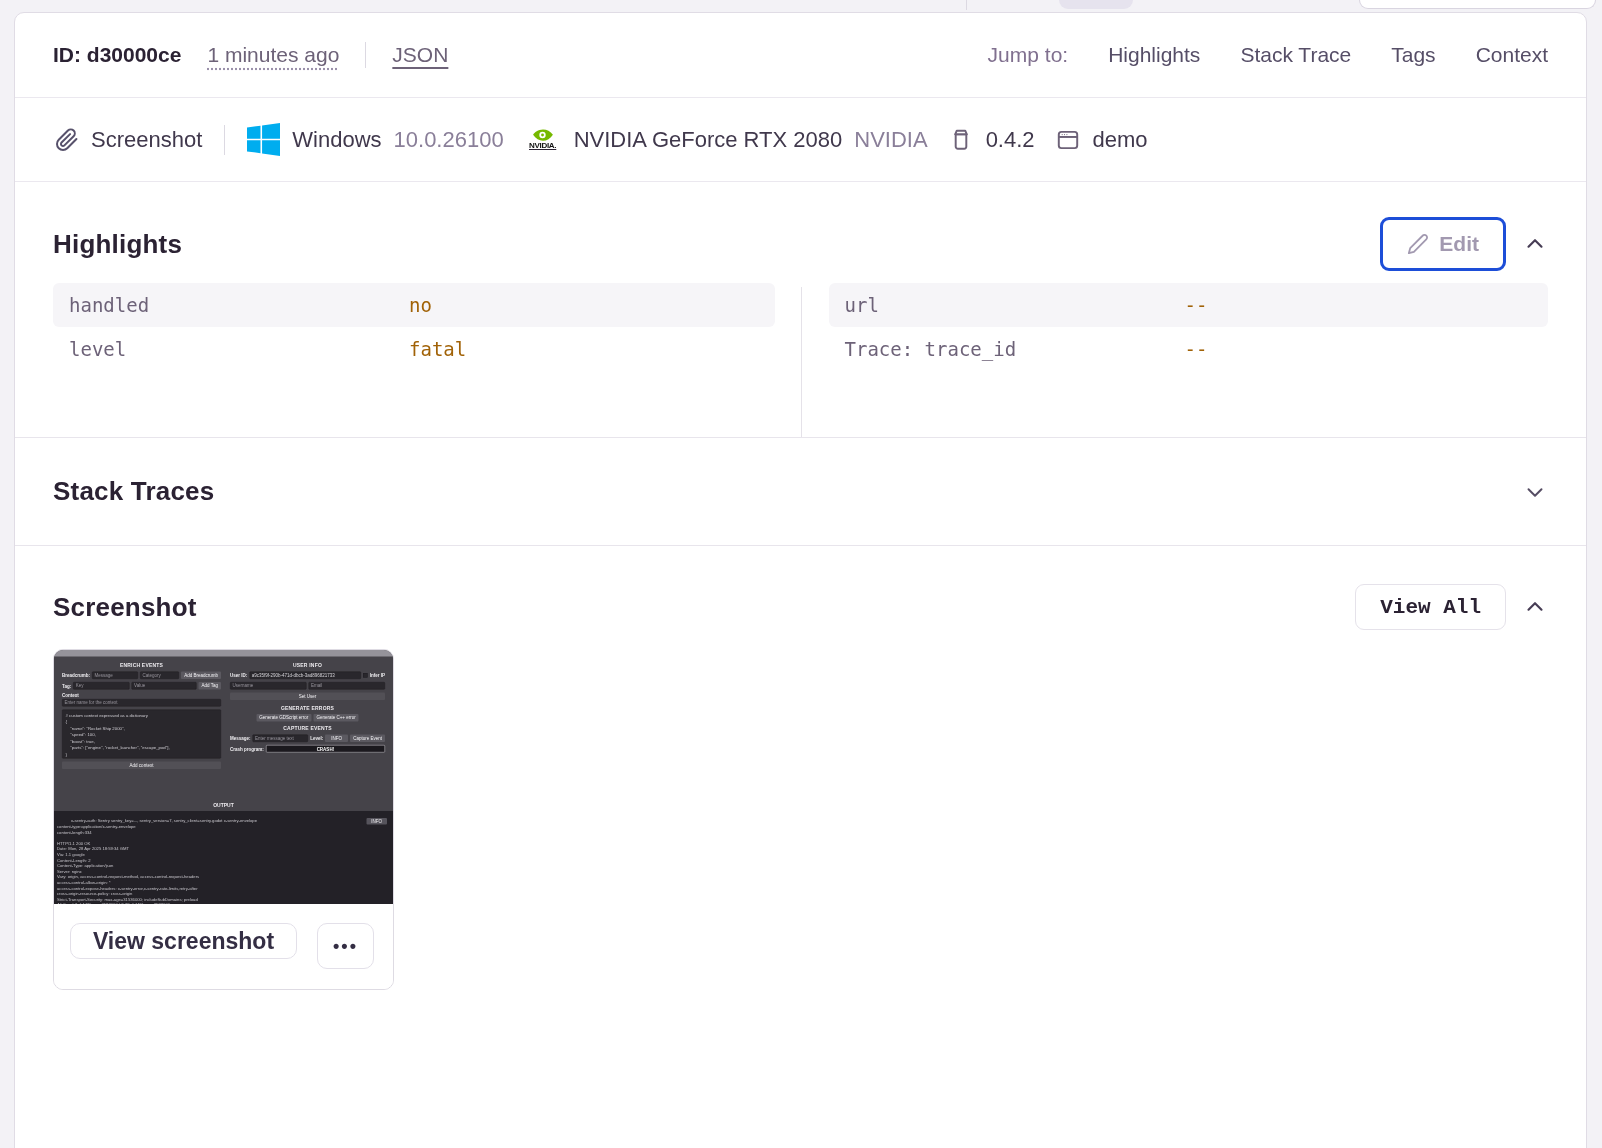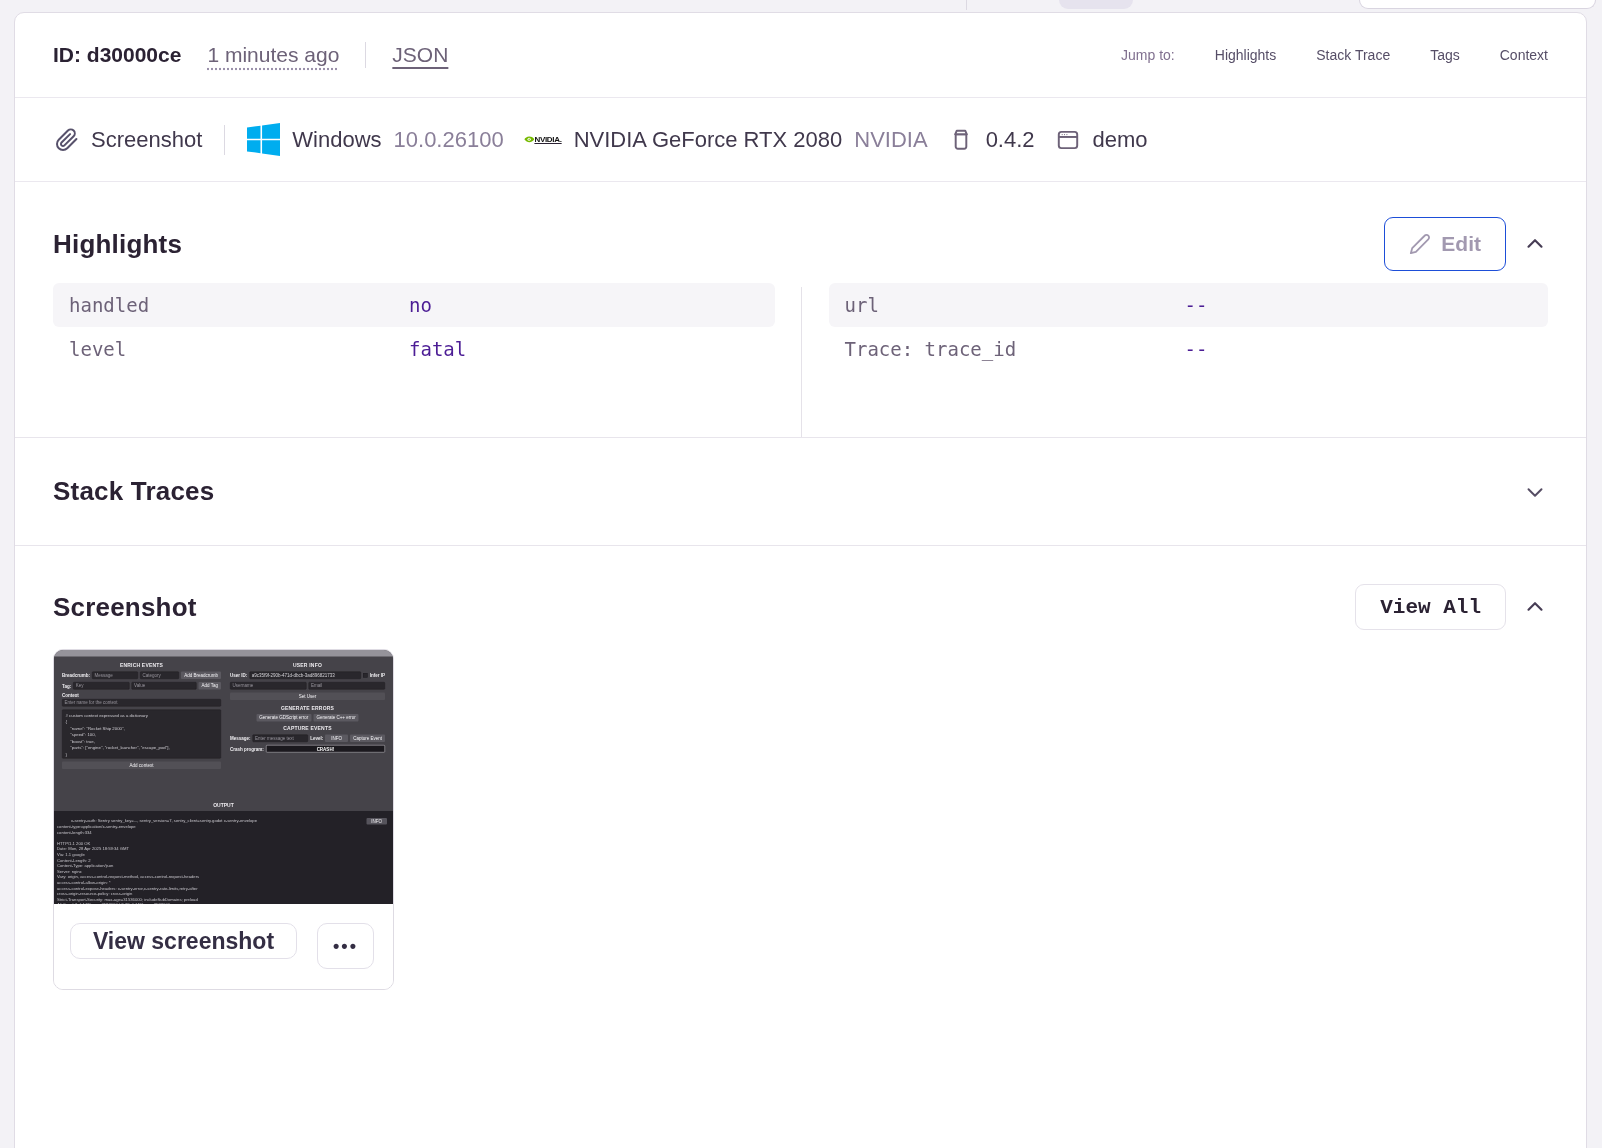--- a/index.html
+++ b/index.html
@@ -25,63 +25,63 @@
   
   .card-header {
     display:flex; justify-content:space-between; align-items:center;
     height:85px; padding:0 38px; border-bottom:1px solid #ebe8ef;
   }
   .hdr-left { display:flex; align-items:center; gap:26px; font-size:21px; }
   .event-id { font-weight:700; color:#2b2233; }
   .time-ago { color:#6d6278; text-decoration:underline dotted; text-decoration-color:#9a90aa; text-underline-offset:6px; cursor:pointer; }
   .vline { width:1px; height:26px; background:#dcd9e2; }
   .json-link { color:#6d6278; text-decoration:underline; text-underline-offset:5px; cursor:pointer; }
-  .hdr-right { display:flex; align-items:flex-end; gap:40px; font-size:14px; }
+  .hdr-right { display:flex; align-items:flex-end; gap:40px; font-size:21px; }
   .jump-label { color:#80708f; }
   .jump-link { color:#564e67; cursor:pointer; }
 
   
   .context-bar {
     display:flex; align-items:center; height:84px; padding:0 30px;
     border-bottom:1px solid #ebe8ef; font-size:22px;
   }
   .ctx-item { display:flex; align-items:center; gap:12px; padding:0 10px; cursor:pointer; white-space:nowrap; }
   .ctx-name { color:#40384c; }
   .ctx-value { color:#8a7f99; }
   .ctx-sep { width:1px; height:30px; background:#dcd9e2; margin:0 12px; }
   .nvidia-badge {
     width:38px; height:34px; background:#fff; border-radius:3px;
-    display:flex; flex-direction:row; align-items:center; justify-content:center;text-decoration:underline;
+    display:flex; flex-direction:column; align-items:center; justify-content:center;text-decoration:underline;
   }
   .nvidia-word { font-size:8px; font-weight:700; color:#111; letter-spacing:-0.3px; line-height:8px; }
 
   
   .section-pad { padding:0 38px; }
   .sec-title { font-size:26px; font-weight:700; color:#2b2233; letter-spacing:.2px; }
   .hl-header { display:flex; align-items:center; margin-top:34px; height:56px; }
   .spacer { flex:1; }
   .edit-btn {
     display:flex; align-items:center; gap:10px; height:54px; padding:0 24px;
-    border:1px solid #1d4ed8; border-radius:9px; background:#fff;
+    border:3px solid #1d4ed8; border-radius:9px; background:#fff;
     font-size:21px; font-weight:700; color:#a299b0; cursor:pointer;
   }
   .chev-btn { background:none; border:none; margin-left:16px; cursor:pointer; display:flex; align-items:center; }
 
   .kv-wrap { display:flex; margin-top:11px; height:154px; position:relative; }
   .kv-col { width:50%; }
   .kv-col.left  { padding-right:26px; }
   .kv-col.right { padding-left:28px; }
   .kv-divider { position:absolute; left:50%; top:4px; bottom:0; width:1px; background:#e5e2e9; }
   .kv-row {
     display:flex; align-items:center; height:44px; padding:0 16px;
     border-radius:6px; font-family:"DejaVu Sans Mono", monospace; font-size:19px;
   }
   .kv-row.alt { background:#f6f5f8; }
   .kv-key { width:340px; color:#6d6278; flex:none; }
-  .kv-val { color:#4c1d95;text-align:right; }
+  .kv-val { color:#a16207;text-align:right; }
 
   .fold-section {
     display:flex; align-items:center; justify-content:space-between;
     padding:0 38px; height:108px; border-top:1px solid #e8e5ec;
   }
   .fold-section.imgs { height:113px; }
 
   .shot-section { border-top:1px solid #e8e5ec; padding:38px 38px 60px 38px; }
   .shot-header { display:flex; align-items:center; height:46px; }
   .viewall-btn {

